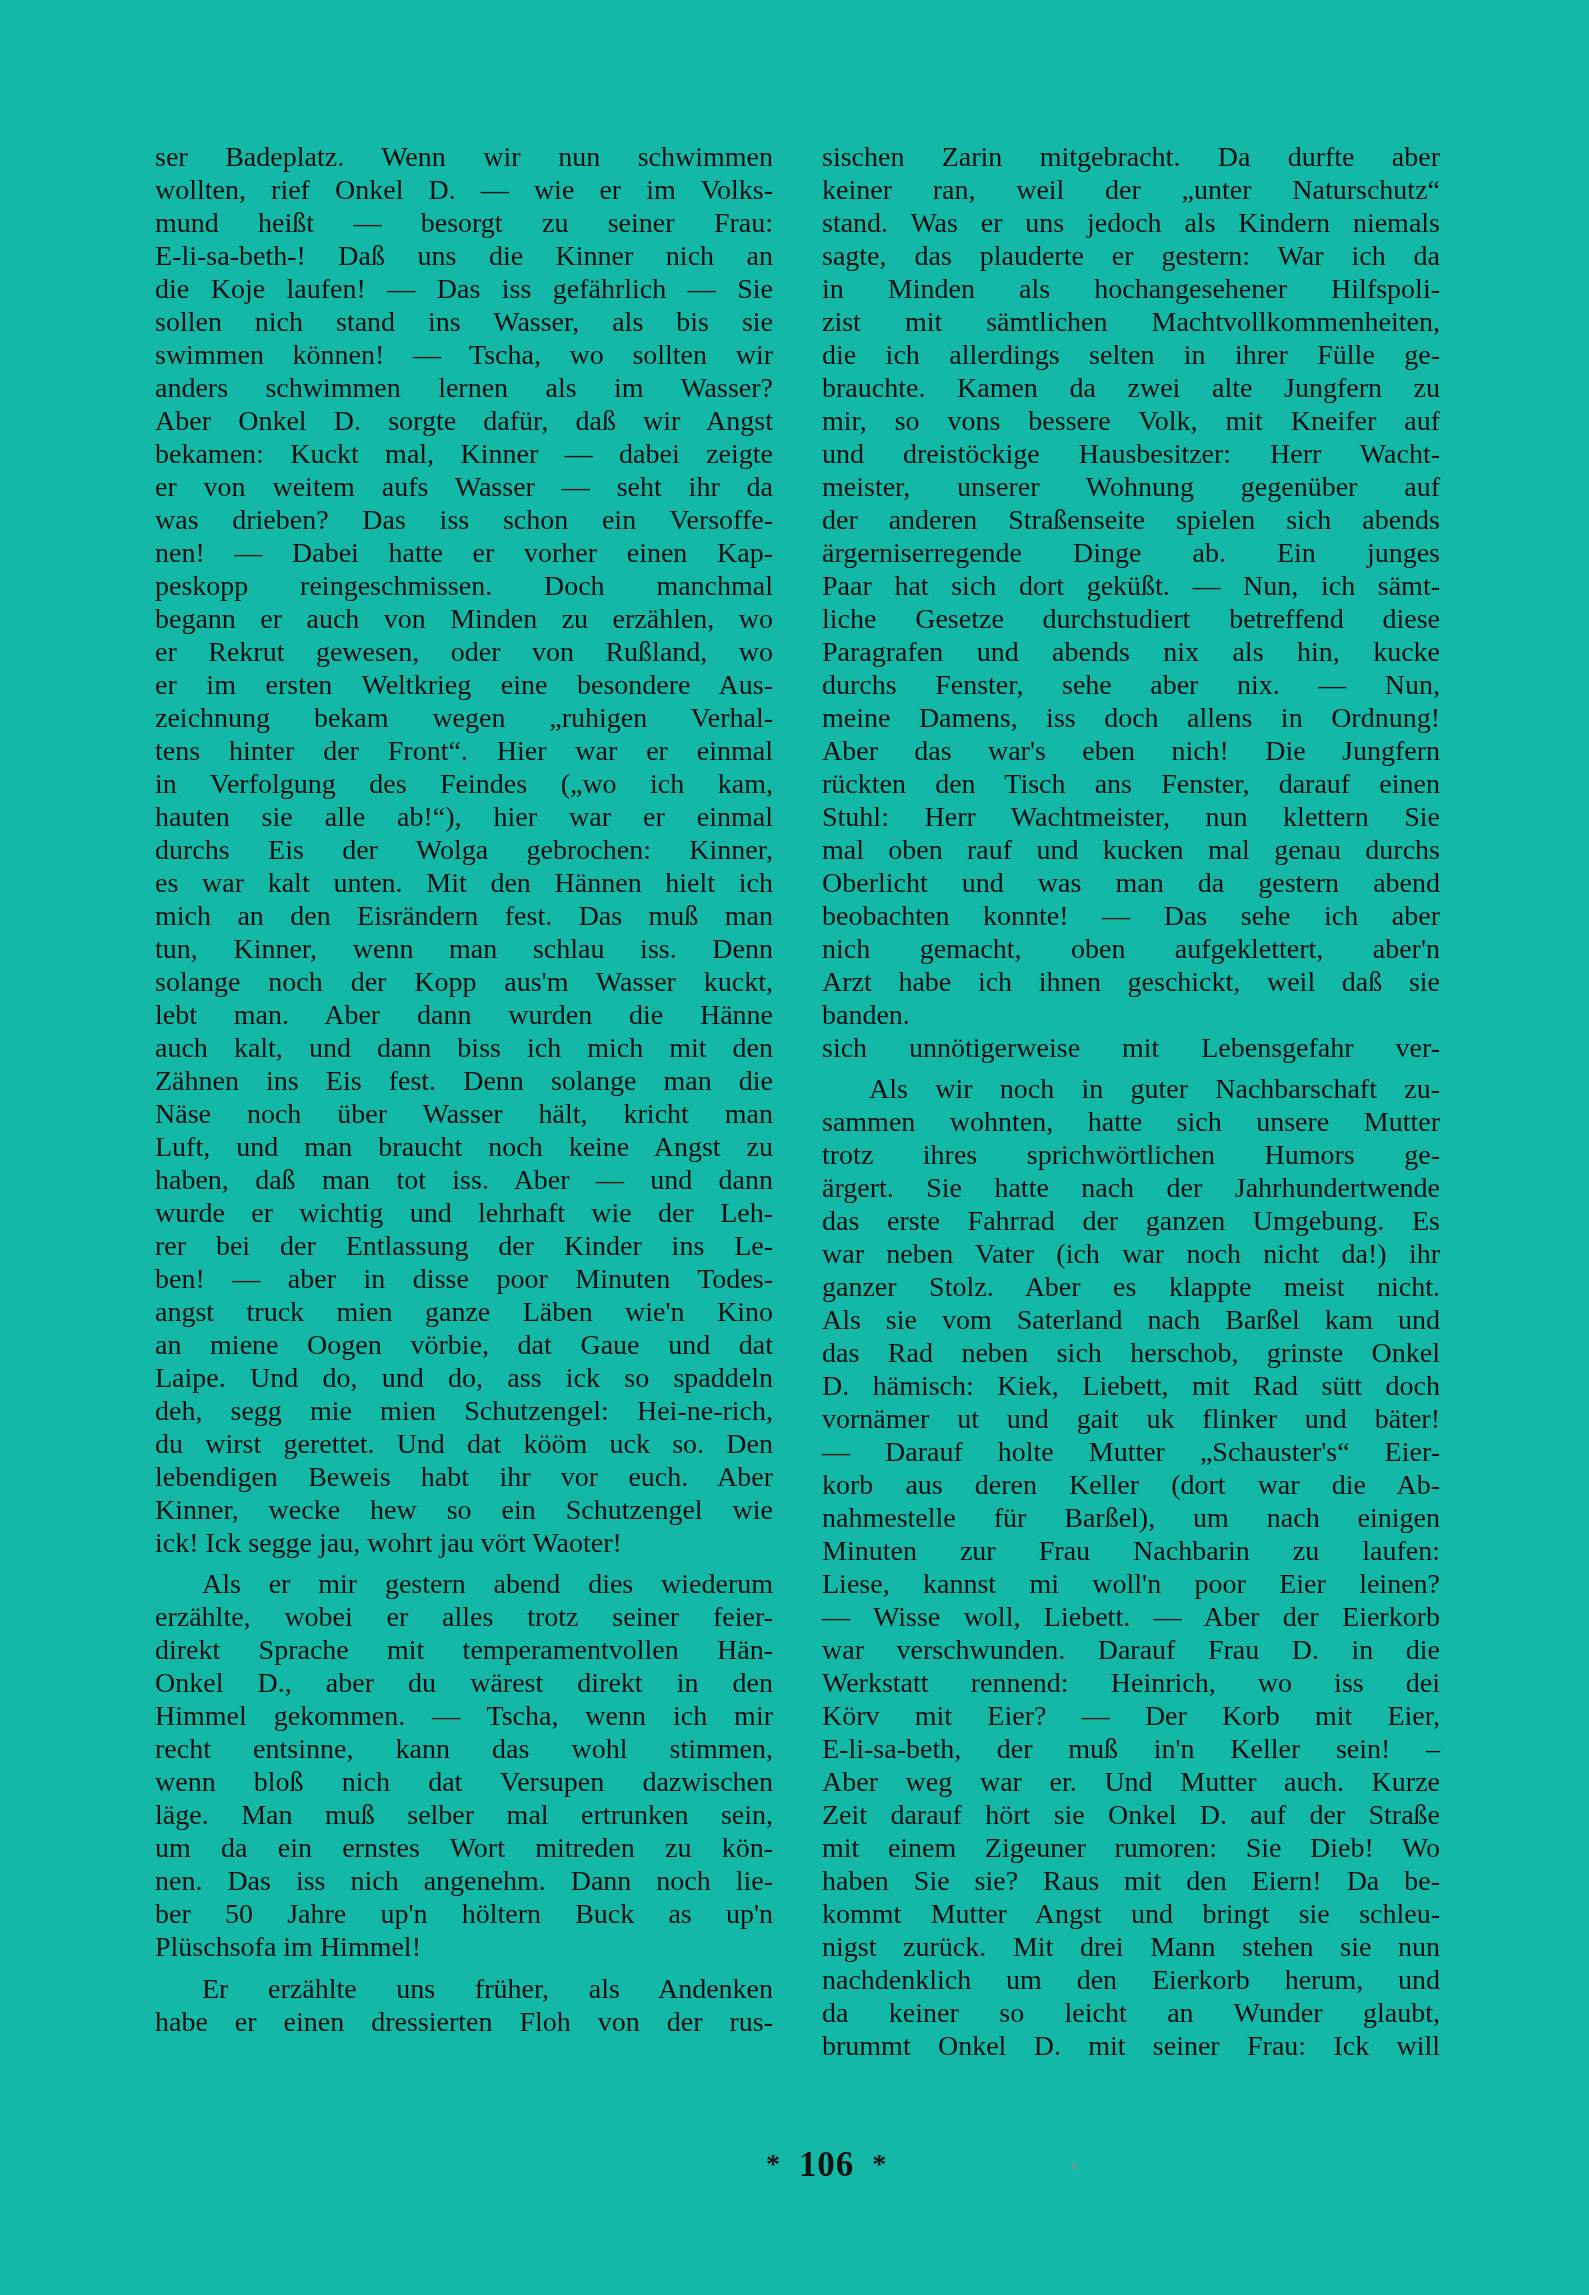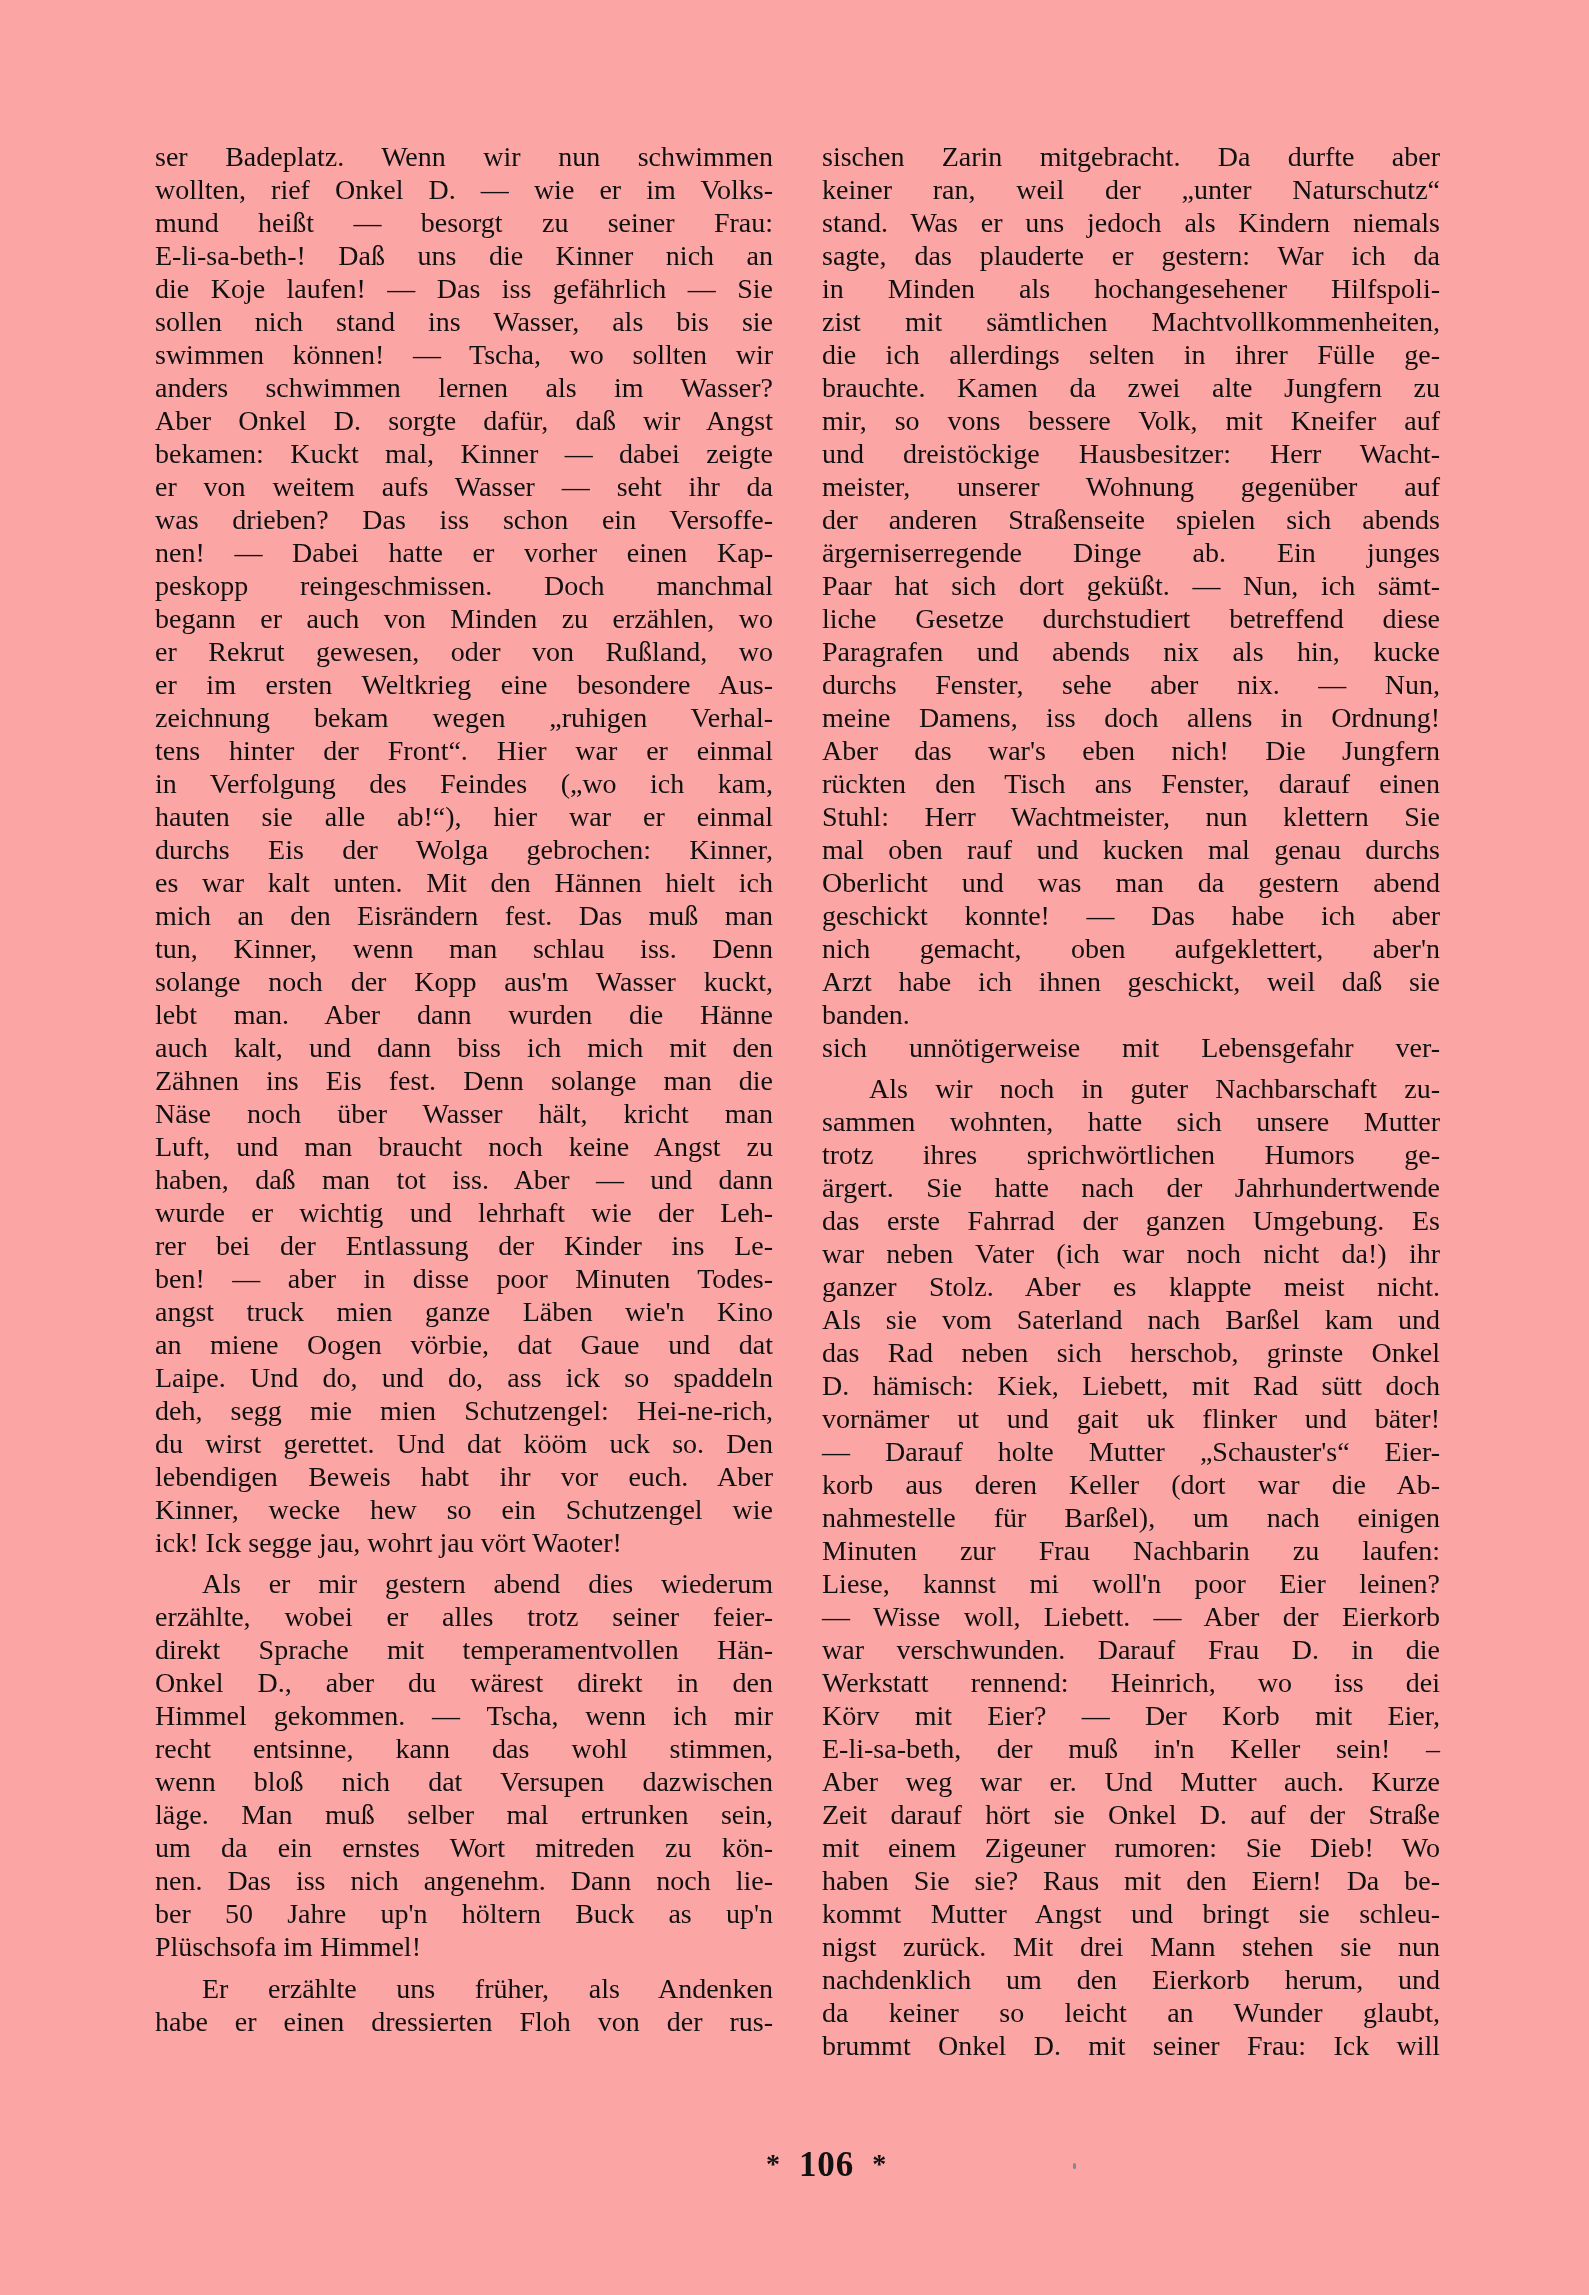--- a/index.html
+++ b/index.html
@@ -1,17 +1,17 @@
 <!DOCTYPE html>
 <html style="font-size:13.3px"><head>
 <meta charset="utf-8">
 <style>
   html, body { margin: 0; padding: 0; background: #ffffff; }
   body { width: 1589px; height: 2295px; position: relative; overflow: hidden; }
-  .page { position: absolute; left: 0; top: 0; width: 1589px; height: 2295px; background: #fca5a5; color: #111111; }
+  .page { position: absolute; left: 0; top: 0; width: 1589px; height: 2295px; background: #14b8a6; color: #111111; }
   .column {
     position: absolute; top: 140px; width: 618px;
     font-family: "Liberation Serif", "DejaVu Serif", serif;
     font-size: 28px; line-height: 33px; color: #111111;
   }
   .col-left { left: 155px; }
   .col-right { left: 822px; }
   .para { margin: 0 0 8.3px 0; }
   .line {
     display: block; white-space: nowrap; overflow: visible;
@@ -115,21 +115,21 @@
         <span class="line">Paar hat sich dort geküßt. — Nun, ich sämt-</span>
         <span class="line">liche Gesetze durchstudiert betreffend diese</span>
         <span class="line">Paragrafen und abends nix als hin, kucke</span>
         <span class="line">durchs Fenster, sehe aber nix. — Nun,</span>
         <span class="line">meine Damens, iss doch allens in Ordnung!</span>
         <span class="line">Aber das war's eben nich! Die Jungfern</span>
         <span class="line">rückten den Tisch ans Fenster, darauf einen</span>
         <span class="line">Stuhl: Herr Wachtmeister, nun klettern Sie</span>
         <span class="line">mal oben rauf und kucken mal genau durchs</span>
         <span class="line">Oberlicht und was man da gestern abend</span>
-        <span class="line">geschickt konnte! — Das habe ich aber</span>
+        <span class="line">beobachten konnte! — Das sehe ich aber</span>
         <span class="line">nich gemacht, oben aufgeklettert, aber'n</span>
         <span class="line">Arzt habe ich ihnen geschickt, weil daß sie</span>
         <span class="line last last">banden.</span>
         <span class="line">sich unnötigerweise mit Lebensgefahr ver-</span>
       </div>
       <div class="para">
         <span class="line indent">Als wir noch in guter Nachbarschaft zu-</span>
         <span class="line">sammen wohnten, hatte sich unsere Mutter</span>
         <span class="line">trotz ihres sprichwörtlichen Humors ge-</span>
         <span class="line">ärgert. Sie hatte nach der Jahrhundertwende</span>

